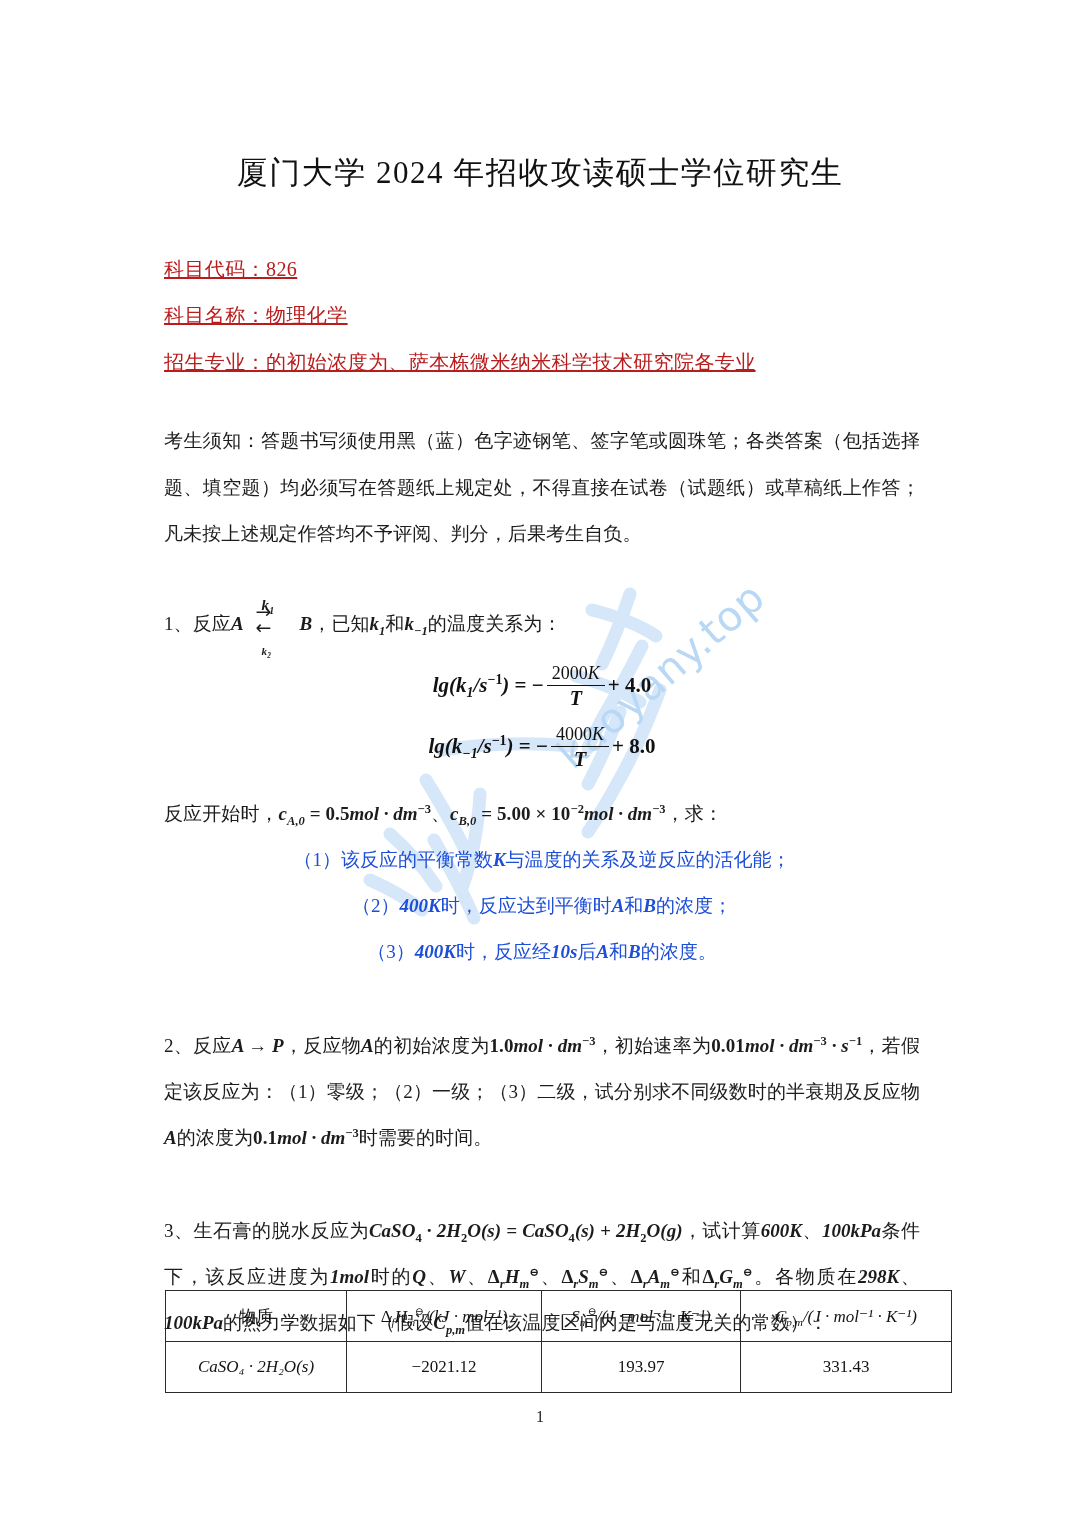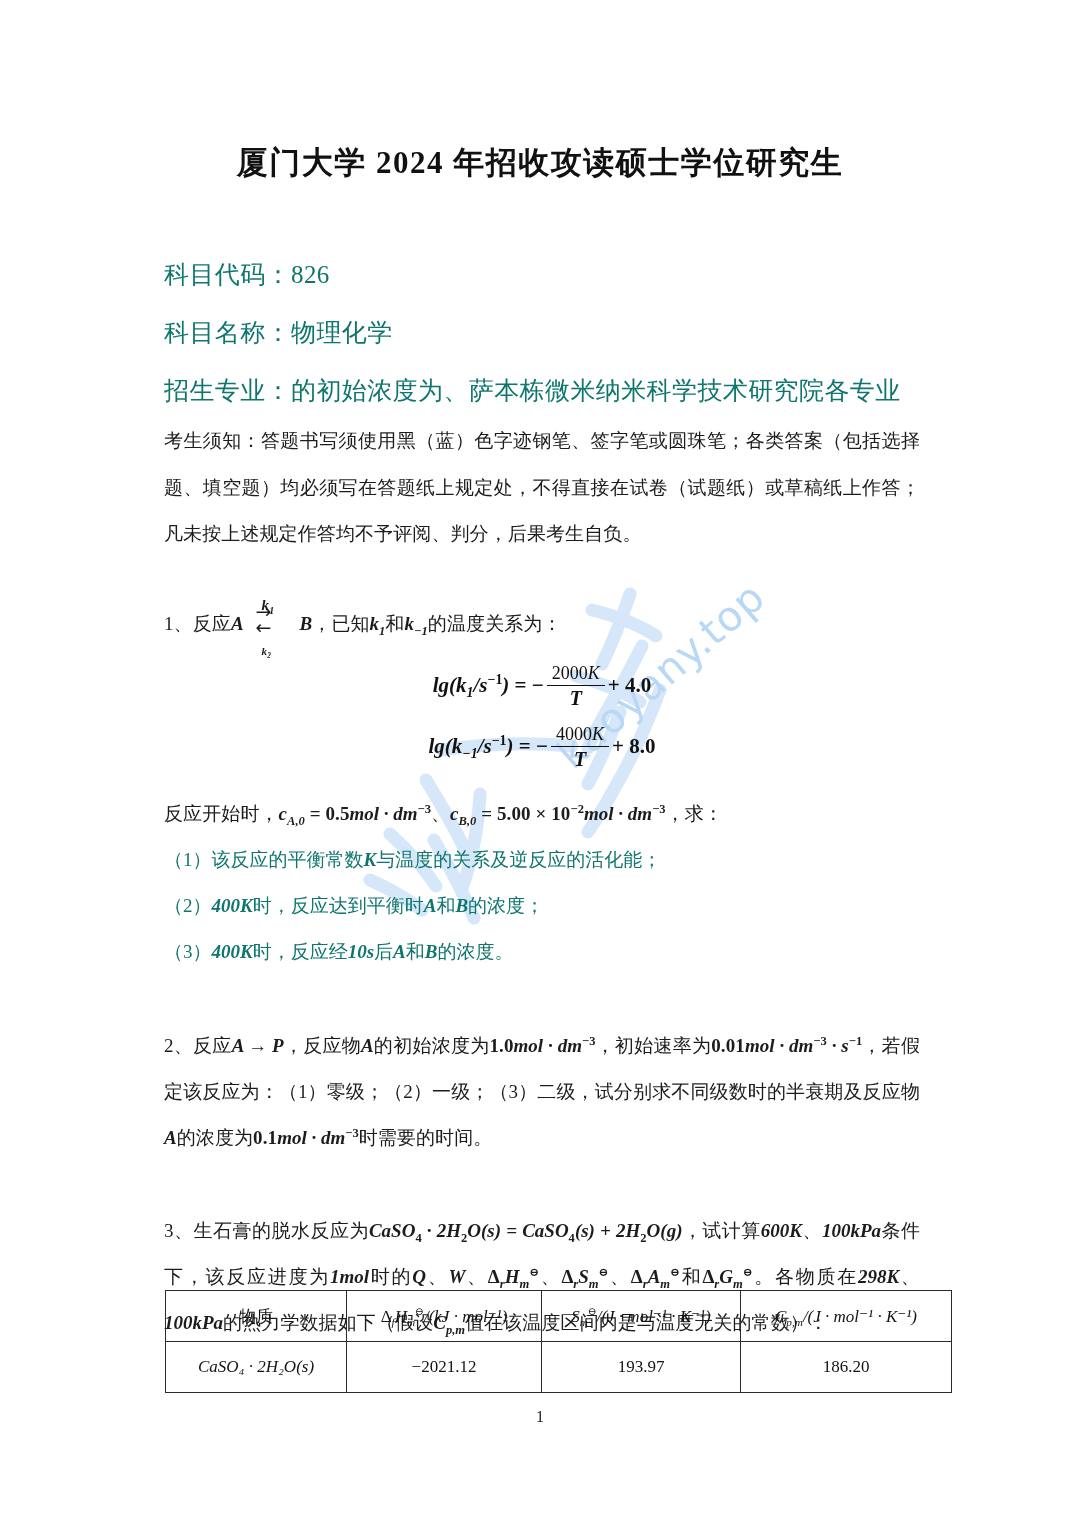--- a/index.html
+++ b/index.html
@@ -48,50 +48,51 @@
     top: 572px;
     width: 420px;
     height: 390px;
     opacity: .85;
   }
 
   
   .doc-title {
     text-align: center;
     font-family: "Liberation Serif", "DejaVu Serif", serif;
-    font-weight: bold;
+    font-weight: normal;
     font-size: 31px;
     letter-spacing: 1.5px;
     line-height: 1.62;
     color: #111;
-    margin: 6px;
+    margin: 16px;
     padding: 0;
   }
   .title-block {
     position: absolute;
     left: 120px;
     top: 132px;
     width: 840px;
     z-index: 10;
   }
 
   
   .meta-block {
     position: absolute;
     left: 164px;
     top: 246px;
     width: 790px;
     z-index: 10;
   }
   .meta-line {
-    font-size: 25px;
+    font-size: 20px;
     line-height: 2.32;
     letter-spacing: .4px;
-    color: #0f766e;
+    color: #b91c1c;
     white-space: nowrap;
+    text-decoration: underline;
   }
 
   
   .notice-block {
     position: absolute;
     left: 164px;
     top: 418px;
     width: 756px;
     z-index: 10;
   }
@@ -117,22 +118,23 @@
     font-size: 19px;
     line-height: 2.42;
     letter-spacing: .1px;
     text-align: justify;
     text-justify: inter-ideograph;
     color: #1c1c1c;
   }
   .q-sub {
     font-size: 19px;
     line-height: 2.42;
-    color: #0f766e;
+    color: #1d4ed8;
     white-space: nowrap;
+    text-align: center;
   }
 
   
   .mi {
     font-family: "Liberation Serif", "DejaVu Serif", serif;
     font-style: italic;
     font-weight: bold;
     letter-spacing: 0;
   }
   .mn {
@@ -402,21 +404,21 @@
           <th class="th-math">
             <span>C</span><sub>p,m</sub><span>/(J · mol⁻¹ · K⁻¹)</span>
           </th>
         </tr>
       </thead>
       <tbody>
         <tr>
           <td class="td-math">CaSO₄ · 2H₂O(s)</td>
           <td class="td-num">−2021.12</td>
           <td class="td-num">193.97</td>
-          <td class="td-num">186.20</td>
+          <td class="td-num">331.43</td>
         </tr>
       </tbody>
     </table>
   </div>
 
   <div class="page-number">1</div>
 
 </div>
 
 </body></html>

